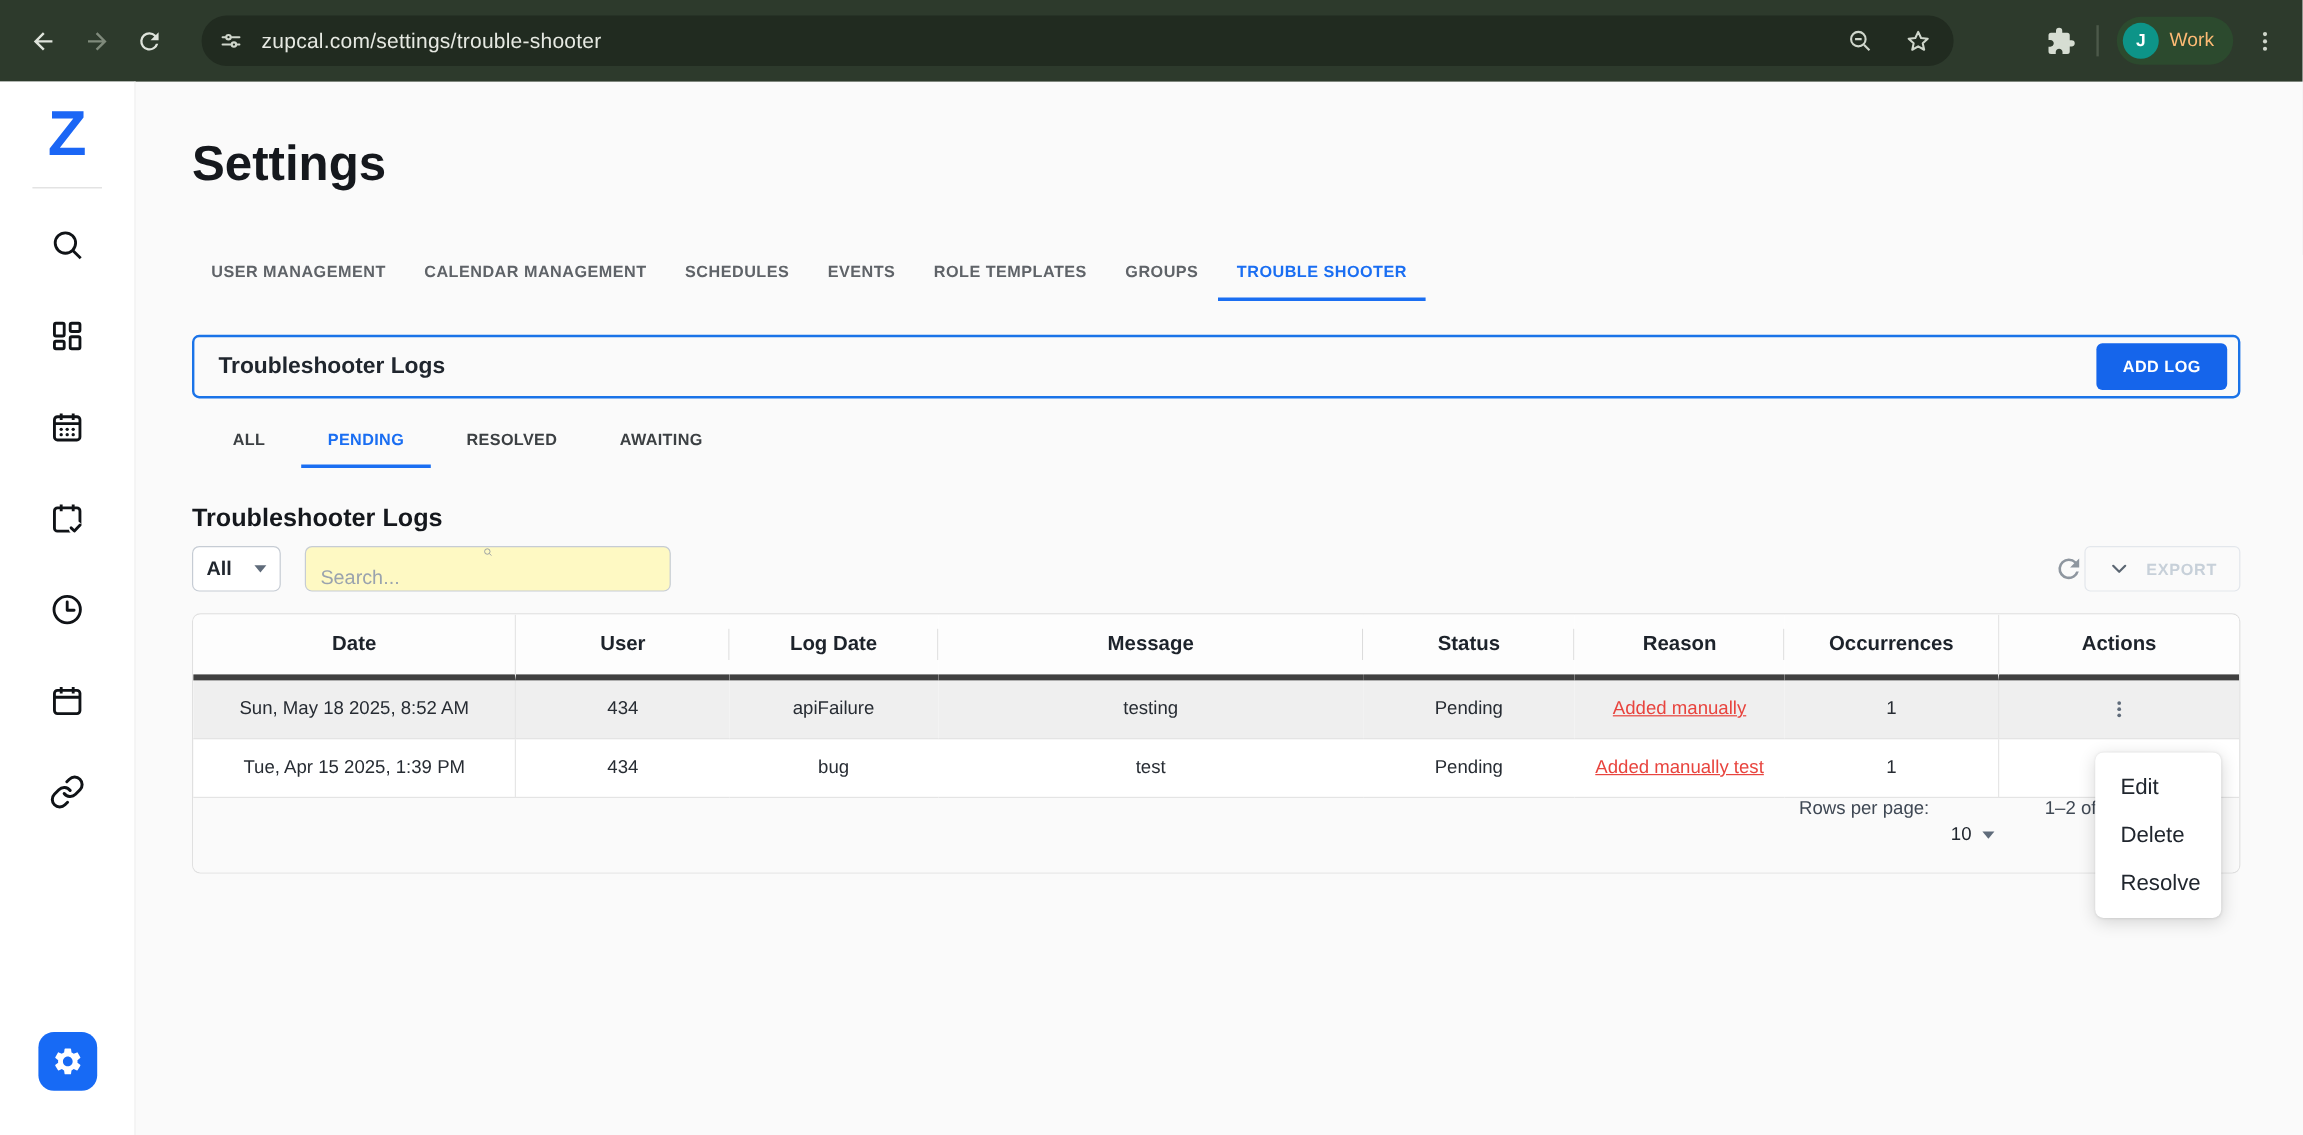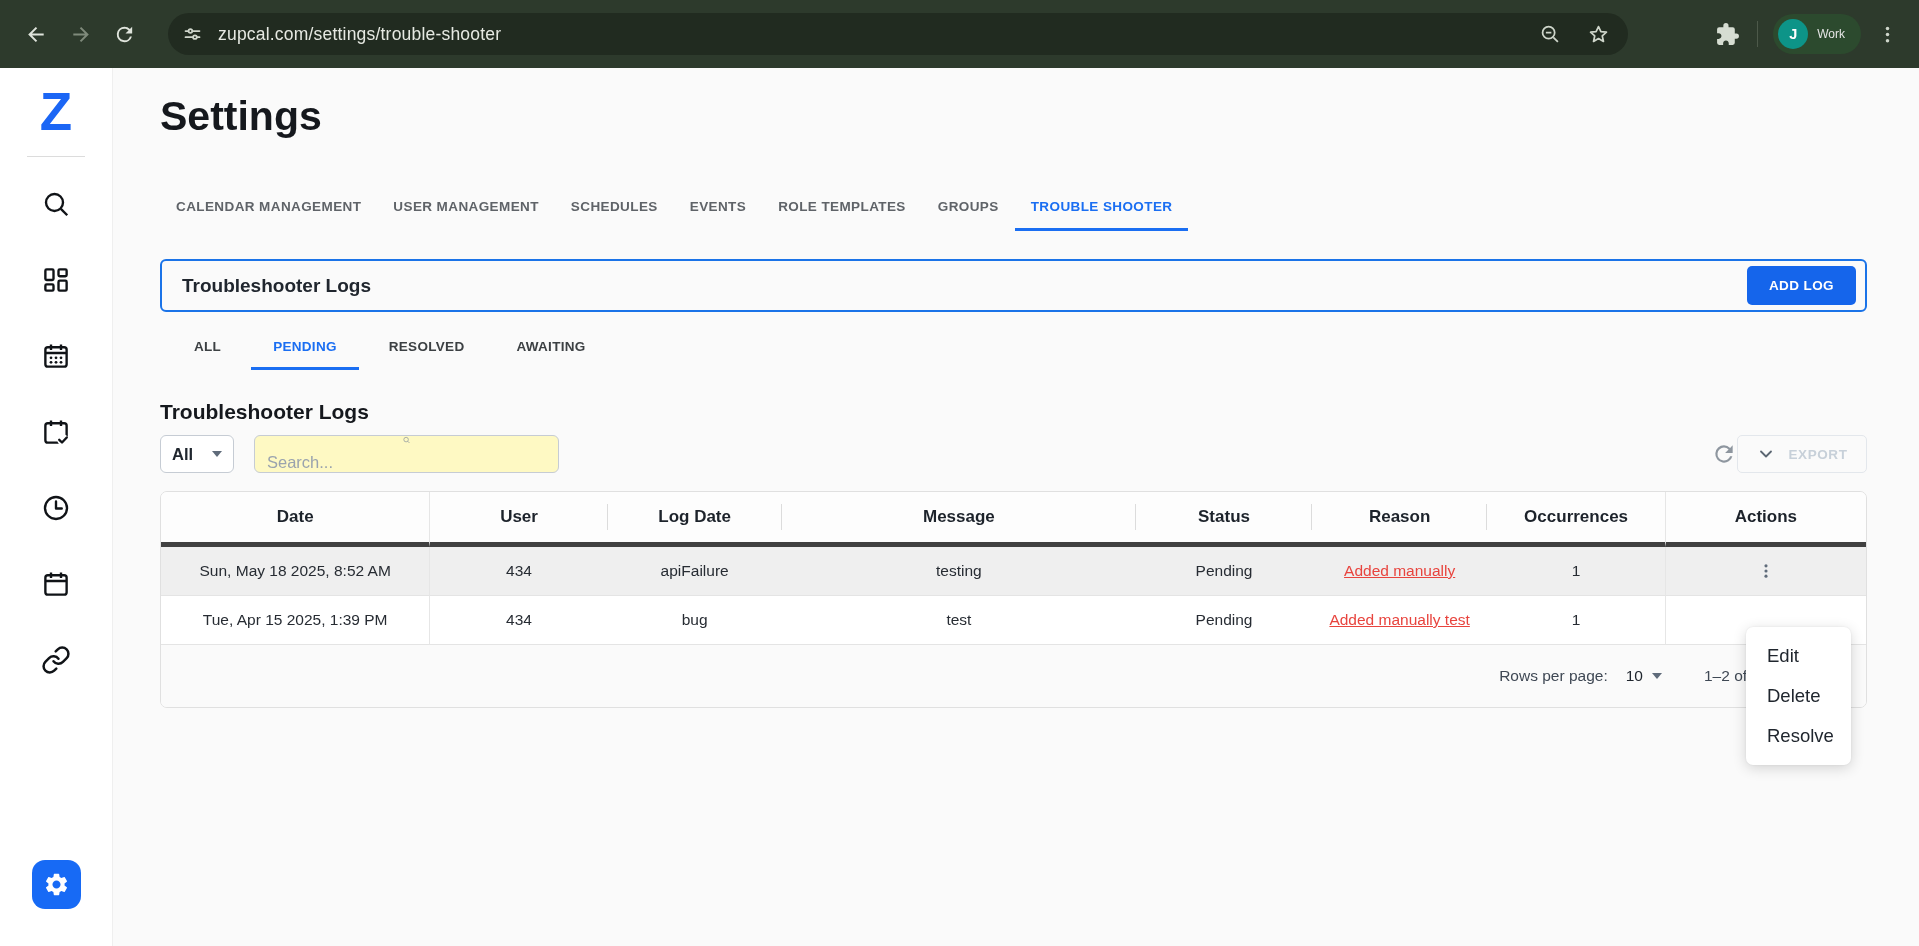--- a/index.html
+++ b/index.html
@@ -26,41 +26,41 @@
   .url-text{ margin-left:10px; color:#e6e9e2; font-size:17.5px; letter-spacing:.2px; white-space:nowrap; }
   .pill-right{ margin-left:auto; display:flex; align-items:center; gap:26px; }
   .chrome-right{ margin-left:auto; display:flex; align-items:center; }
   .chrome-sep{ width:1.5px; height:26px; background:#4d594a; margin:0 15px 0 17px; }
   .profile-chip{
     height:40px; border-radius:20px; background:#2c4a2e; display:flex; align-items:center;
     padding:0 16px 0 5px; gap:9px;
   }
   .avatar{ width:30px; height:30px; border-radius:50%; background:#0d9488; color:#fff;
     display:flex; align-items:center; justify-content:center; font-size:14.5px; font-weight:700; }
-  .profile-name{ color:#e5e5e5; font-size:12px; }
+  .profile-name{ color:#fdba74; font-size:16px; }
   .menu-btn{ width:40px; height:40px; display:flex; align-items:center; justify-content:center; margin-left:6px; }
 
   
   .sidebar{
     position:absolute; top:68px; left:0; width:113px; height:878px; background:#fff;
     border-right:1px solid #efefef; display:flex; flex-direction:column; align-items:center;
   }
   .logo{ margin-top:16px; font-size:53px; line-height:56px; font-weight:700; color:#1b66f5; }
   .logo-divider{ margin-top:16px; width:58px; height:1px; background:#dcdcdc; }
   .side-icons{ margin-top:32px; display:flex; flex-direction:column; gap:46px; align-items:center; }
   .side-icon{ width:30px; height:30px; cursor:pointer; }
   .settings-btn{
     position:absolute; top:792px; left:32px; width:49px; height:49px; border-radius:13px;
     background:#176af5; display:flex; align-items:center; justify-content:center; cursor:pointer;
   }
   .account-btn{ position:absolute; top:876px; left:39px; width:35px; height:35px; cursor:pointer; }
 
   
   .main{ position:absolute; top:68px; left:113px; width:1806px; height:878px; padding:0 52px 0 47px; }
-  .page-title{ margin-top:24px; font-size:41px; line-height:48px; font-weight:700; color:#15181d; }
+  .page-title{ margin-top:44px; font-size:41px; line-height:48px; font-weight:700; color:#15181d; }
 
   .tabs{ margin-top:46px; display:flex; }
   .tab{ padding:13px 16px 17px; font-size:13.5px; font-weight:700; letter-spacing:.4px;
     color:#5f6368; cursor:pointer; white-space:nowrap; }
   .tab.active{ color:#1a6ef2; box-shadow:inset 0 -3px 0 #1a6ef2; }
 
   .panel{
     margin-top:28px; height:53px; border:2px solid #1a73e8; border-radius:6px; background:#fafafa;
     display:flex; align-items:center; justify-content:space-between; padding:0 9px 0 20px;
   }
@@ -116,21 +116,21 @@
     width:1px; height:26px; background:#dcdcdc; }
   td{ height:49px; font-size:15.5px; color:#272c33; text-align:center; border-bottom:1px solid #e4e4e4; }
   tr.row-gray td{ background:#efefef; }
   th:first-child, td:first-child{ border-right:1px solid #e6e6e6; }
   th:last-child, td:last-child{ border-left:1px solid #e6e6e6;margin-left:24px; }
   td.reason{ color:#e8443e;text-decoration:underline; }
   .kebab-btn{ width:34px; height:34px; margin:0 auto; display:flex; align-items:center; justify-content:center;
     border-radius:50%; cursor:pointer; }
 
   .table-footer{
-    height:62px; background:#fafafa; display:flex; align-items:center; justify-content:flex-end;
+    height:62px; background:#fafafa; display:flex; justify-content:flex-end;
     padding-right:106px;
   }
   .tf-label{ font-size:15.5px; color:#3f4854; }
   .tf-select{ display:flex; align-items:center; gap:9px; margin-left:18px; cursor:pointer; }
   .tf-select .val{ font-size:15.5px; color:#20262e; }
   .tf-range{ margin-left:42px; font-size:15.5px; color:#3f4854; }
 
   
   .ctx-menu{
     position:absolute; left:1746px; top:627px; width:105px; background:#fff; border-radius:7px;
@@ -296,22 +296,22 @@
           <path d="M5.9 18.3c1.5-2.1 3.6-3.3 6.1-3.3s4.6 1.2 6.1 3.3"></path>
         </g>
       </svg>
     </div>
   </div>
 
   <div class="main">
     <h1 class="page-title">Settings</h1>
 
     <div class="tabs">
+      <div class="tab">USER MANAGEMENT</div>
       <div class="tab">CALENDAR MANAGEMENT</div>
-      <div class="tab">USER MANAGEMENT</div>
       <div class="tab">SCHEDULES</div>
       <div class="tab">EVENTS</div>
       <div class="tab">ROLE TEMPLATES</div>
       <div class="tab">GROUPS</div>
       <div class="tab active">TROUBLE SHOOTER</div>
     </div>
 
     <div class="panel">
       <span class="panel-title">Troubleshooter Logs</span>
       <button class="add-log-btn">ADD LOG</button>

